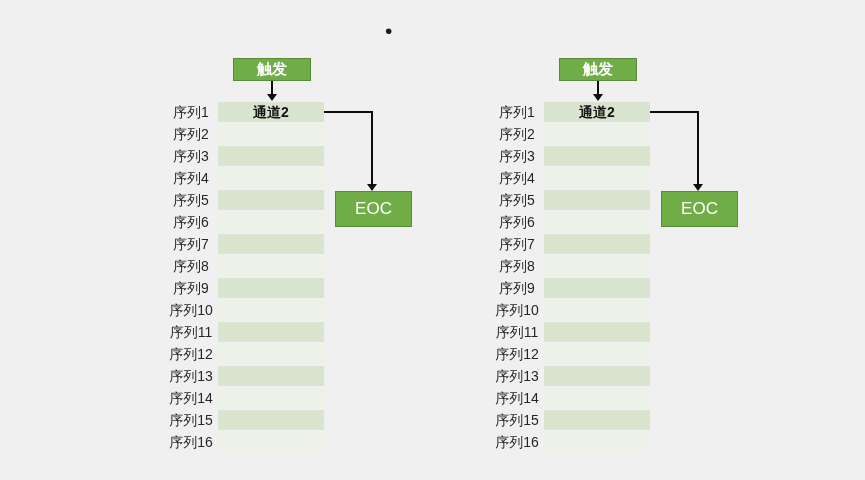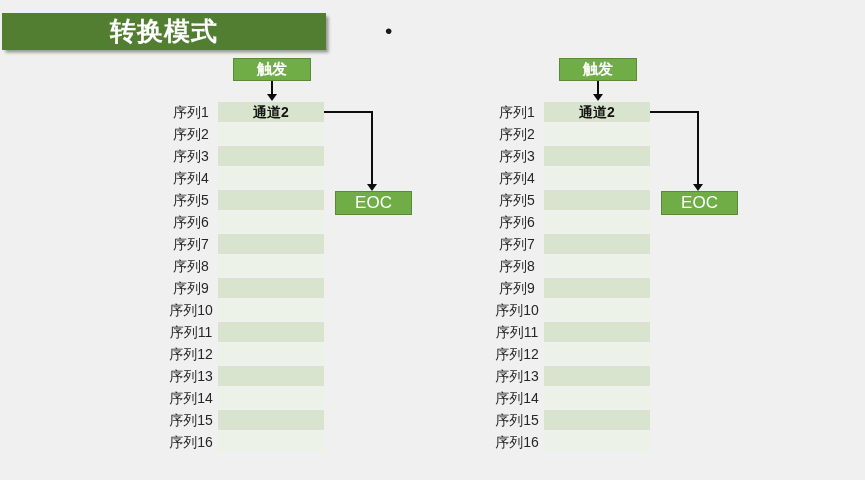--- a/index.html
+++ b/index.html
@@ -71,34 +71,31 @@
   }
 
   .conn-h{position:absolute;left:324px;top:111px;width:49px;height:2px;background:var(--arrow);}
   .conn-v{position:absolute;left:371px;top:111px;width:2px;height:73px;background:var(--arrow);}
   .conn-head{
     position:absolute;left:367px;top:184px;width:0;height:0;
     border-left:5px solid transparent;border-right:5px solid transparent;
     border-top:7px solid var(--arrow);
   }
   .eoc{
-    position:absolute;left:335px;top:191px;width:77px;height:24px;
+    position:absolute;left:335px;top:191px;width:77px;height:36px;
     background:var(--btn-green);border:1px solid var(--btn-border);
     color:#fff;font-size:17px;
     display:flex;align-items:center;justify-content:center;
   }
 </style>
 </head>
 <body>
 
 <div class="slide">
 
-  <div class="title-bar">
-    <span>转换模式</span>
-  </div>
 
   <div class="bullet-line">
     <span class="dot">•</span>
   </div>
 
   <div class="diagram left">
     <div class="trigger">触发</div>
     <div class="t-shaft"></div>
     <div class="t-head"></div>
     <div class="seq-area">

